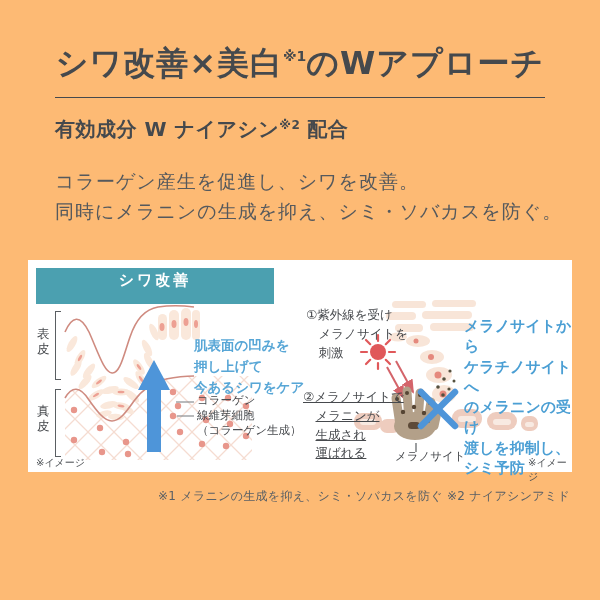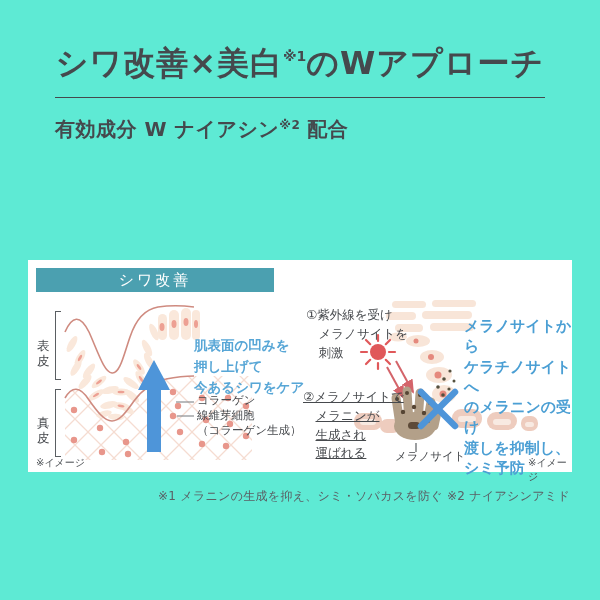--- a/index.html
+++ b/index.html
@@ -1,38 +1,38 @@
 <!DOCTYPE html>
 <html><head>
 <meta charset="utf-8">
 <style>
   html,body { margin:0; padding:0; }
   body { font-family: "DejaVu Sans", "Liberation Sans", sans-serif; }
-  .page { position:relative; width:600px; height:600px; background:#5eead4; overflow:hidden; }
+  .page { position:relative; width:600px; height:600px; background:#fdba74; overflow:hidden; }
   .abs { position:absolute; }
   .pre { white-space:pre-line; }
 
   
   .title-wrap { left:55px; top:42px; width:490px; text-align:center;
     border-bottom:1.5px solid #45494d; padding-bottom:11px;
     font-size:32px; font-weight:700; color:#45494d; letter-spacing:1px; }
   .sup1 { font-size:14px; position:relative; top:-13px; letter-spacing:0; }
   .subtitle { left:55px; top:116px; font-size:20px; font-weight:700; color:#45494d; letter-spacing:0.5px; }
   .sup2 { font-size:12px; position:relative; top:-7px; }
   .ml { margin-left:7px; }
   .body-copy { left:55px; top:166px; font-size:19px; color:#55595d; line-height:1.58; letter-spacing:1px; }
 
   
   .panel { left:28px; top:260px; width:544px; height:212px; background:#ffffff; }
-  .hdr-bar { height:24px; background:#4ba0b0; color:#ffffff; font-size:15px; font-weight:400;
+  .hdr-bar { height:36px; background:#4ba0b0; color:#ffffff; font-size:15px; font-weight:700;
     text-align:center; line-height:24px; letter-spacing:3px; }
   .hdr-left { left:8px; top:8px; width:238px; }
   .hdr-right { left:277px; top:8px; width:262px; }
 
-  .skin-label { width:16px; font-size:12.5px; line-height:1.2; color:#46494d;margin-top:12px; }
+  .skin-label { width:16px; font-size:12.5px; line-height:1.2; color:#46494d; }
   .bracket { width:5px; border-left:1.3px solid #5a5e62; border-top:1.3px solid #5a5e62; border-bottom:1.3px solid #5a5e62; }
 
   .cap-blue { font-size:13.5px; font-weight:700; color:#57a6d6; line-height:1.55;margin-top:32px; }
   .cap-blue2 { font-size:15px; font-weight:700; color:#4b9fd4; line-height:1.35; }
   .small-label { font-size:11.5px; color:#46494d; line-height:1.3; }
   .step-text { font-size:12.5px; color:#46494d; line-height:1.5; padding-left:12.5px; text-indent:-12.5px; }
   .img-note { font-size:10px; color:#4e5256; }
   .footnote { right:30px; top:488px; font-size:12px; color:#5a6065; letter-spacing:0.3px; }
 </style>
 </head>
@@ -41,20 +41,24 @@
 <div class="page">
 
   <div class="abs title-wrap">
     <span>シワ改善×美白</span><span class="sup1">※1</span><span>のWアプローチ</span>
   </div>
 
   <div class="abs subtitle">
     <span>有効成分 W ナイアシン</span><span class="sup2">※2</span><span class="ml">配合</span>
   </div>
 
+  <div class="abs body-copy">
+    <div>コラーゲン産生を促進し、シワを改善。</div>
+    <div>同時にメラニンの生成を抑え、シミ・ソバカスを防ぐ。</div>
+  </div>
 
   <div class="abs panel">
 
     <div class="abs hdr-bar hdr-left">シワ改善</div>
 
     <svg class="abs" style="left:34px; top:42px;" width="190" height="158" viewBox="0 0 190 158">
       <defs>
         <pattern id="lattice" width="26" height="26" patternUnits="userSpaceOnUse">
           <path d="M0,0 L26,26 M26,0 L0,26" stroke="#f5dcd1" stroke-width="1.3" fill="none"></path>
         </pattern>

